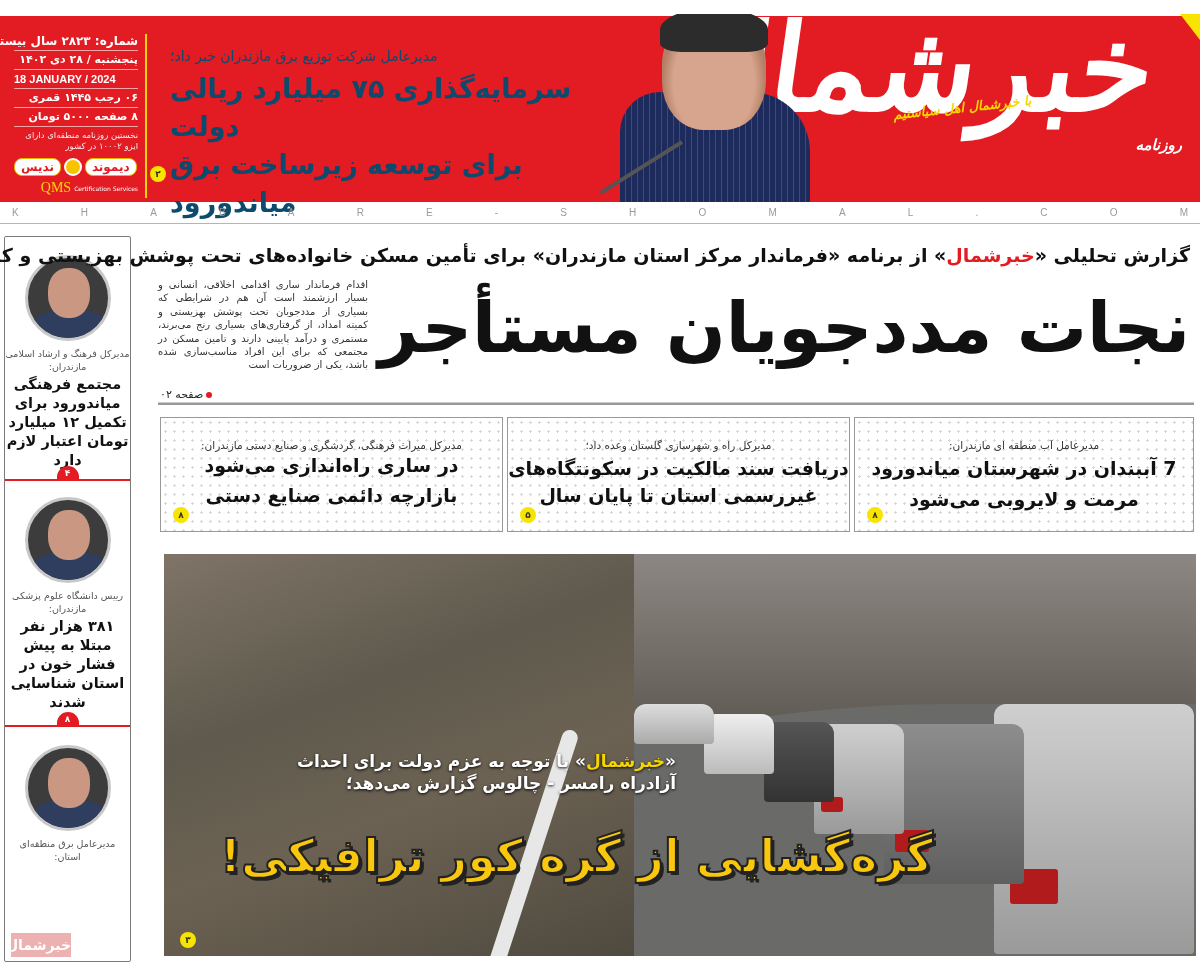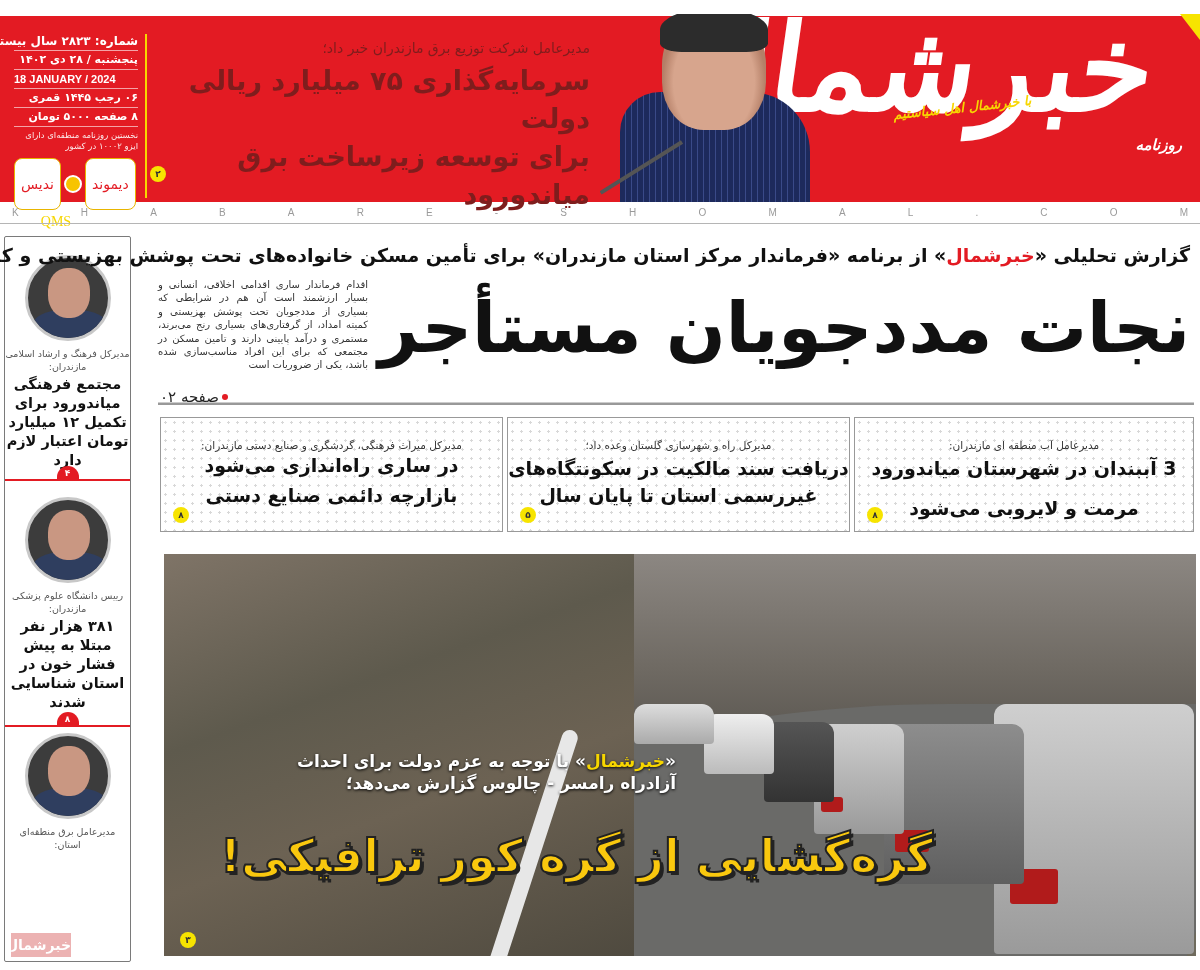--- a/index.html
+++ b/index.html
@@ -11,27 +11,27 @@
 .logo{position:absolute;right:18px;top:4px;width:330px;height:184px}
 .logo-main{position:absolute;right:28px;top:-10px;font-family:"DejaVu Serif",serif;font-weight:bold;font-size:120px;color:#fff;line-height:1;letter-spacing:-6px;transform:skewX(-8deg)}
 .logo-roozname{position:absolute;right:0;top:118px;font-size:15px;font-weight:bold;color:#fff;font-style:italic}
 .logo-tagline{position:absolute;right:150px;top:82px;font-size:13px;font-weight:bold;color:#f7d600;font-style:italic;transform:rotate(-6deg)}
 .info-box{position:absolute;left:14px;top:18px;width:124px;color:#fff;text-align:right}
 .info-line{font-size:11px;font-weight:bold;line-height:16px;border-bottom:1px solid rgba(255,255,255,.6);padding:1px 0;white-space:nowrap}
 .info-line.big{font-size:12px}
 .info-line.en{direction:ltr;text-align:left;font-family:"Liberation Sans",sans-serif;font-size:11px}
 .info-small{font-size:8.5px;line-height:11px;opacity:.9;margin-top:3px}
 .badge-nadis{margin-top:6px;display:flex;align-items:center;justify-content:flex-end;gap:3px}
-.badge-nadis .pill{background:#fff;color:#e31b23;font-size:14px;font-weight:normal;border-radius:8px;padding:17px 6px;border:1px solid #e8b500}
+.badge-nadis .pill{background:#fff;color:#e31b23;font-size:12px;font-weight:bold;border-radius:8px;padding:1px 6px;border:1px solid #e8b500}
 .badge-nadis .sun{width:18px;height:18px;border-radius:50%;background:#f7c400;border:2px solid #fff}
 .qms{margin-top:4px;display:flex;align-items:center;justify-content:flex-end;gap:3px;direction:ltr}
 .qms .q{font-family:"Liberation Serif",serif;font-weight:normal;font-size:14px;color:#f7d600}
 .qms .s{font-size:6px;color:#fff;line-height:7px}
 .info-divider{position:absolute;left:145px;top:20px;width:2px;height:164px;background:#f7d600}
-.top-story{position:absolute;left:170px;top:24px;width:420px;text-align:right;color:#7f1d1d}
+.top-story{position:absolute;left:170px;top:32px;width:420px;text-align:left;color:#0c4a6e}
 .top-kicker{font-size:14px;line-height:20px;margin-bottom:4px}
 .top-headline{font-size:27px;font-weight:bold;line-height:38px}
 .page-dot{display:inline-flex;align-items:center;justify-content:center;width:16px;height:16px;border-radius:50%;background:#f7e400;color:#333;font-size:9px;font-weight:bold}
 .top-page{position:absolute;left:150px;top:152px}
 .portrait-top{position:absolute;left:600px;top:0;width:220px;height:188px;overflow:hidden}
 .portrait-top .suit{position:absolute;left:20px;bottom:0;width:190px;height:110px;background:repeating-linear-gradient(90deg,#1d2a5c 0 5px,#3a4a88 5px 6px);border-radius:40px 60px 0 0}
 .portrait-top .head{position:absolute;left:62px;top:-4px;width:104px;height:120px;border-radius:46% 46% 40% 40%;background:radial-gradient(ellipse at 50% 60%,#d7a58d 0 55%,#b47f67 70%);}
 .portrait-top .hair{position:absolute;left:60px;top:-6px;width:108px;height:44px;border-radius:50% 50% 20% 20%;background:#2c2c2c}
 .portrait-top .mic{position:absolute;left:-14px;top:126px;width:96px;height:4px;background:#555;transform:rotate(-32deg);transform-origin:right}
 .site-strip{position:absolute;left:0;top:202px;width:1200px;height:22px;border-bottom:1px solid #b5b5b5;display:flex;justify-content:space-between;padding:0 12px;direction:ltr;align-items:center}
@@ -42,21 +42,21 @@
 .side-photo .f{position:absolute;left:20px;top:10px;width:42px;height:50px;border-radius:45%;background:#c99782}
 .side-photo .b{position:absolute;left:4px;top:52px;width:76px;height:40px;border-radius:40% 40% 0 0;background:#2f3e5f}
 .side-kicker{font-size:9.5px;color:#555;line-height:13px;margin-top:6px}
 .side-headline{font-size:14.5px;font-weight:bold;line-height:19px;color:#111;margin-top:2px}
 .side-page{display:inline-flex;align-items:center;justify-content:center;width:22px;height:14px;border-radius:11px 11px 0 0;background:#e31b23;color:#fff;font-size:9px;font-weight:bold;position:absolute;left:50%;bottom:-1px;transform:translateX(-50%)}
 .watermark{position:absolute;left:6px;bottom:6px;width:60px;height:24px;background:#e9a5a5;opacity:.85;color:#fff;font-weight:bold;font-size:14px;text-align:center;line-height:24px}
 .main-kicker{position:absolute;right:10px;top:244px;width:1040px;font-size:19px;font-weight:bold;color:#111;text-align:right;line-height:22px;white-space:nowrap}
 .main-kicker .brand{color:#e31b23}
 .main-headline{position:absolute;right:10px;top:278px;font-size:70px;font-weight:bold;color:#111;line-height:100px;letter-spacing:-2px;white-space:nowrap}
 .main-lead{position:absolute;left:158px;top:278px;width:210px;font-size:10px;line-height:13.4px;color:#333;text-align:justify}
-.main-lead-page{position:absolute;left:160px;top:388px;font-size:15px;color:#222;display:flex;align-items:center;gap:3px}
+.main-lead-page{position:absolute;left:160px;top:388px;font-size:11px;color:#222;display:flex;align-items:center;gap:3px}
 .main-lead-page i{display:inline-block;width:6px;height:6px;border-radius:50%;background:#e31b23}
 .main-divider{position:absolute;left:158px;top:402px;width:1036px;height:0;border-top:1px solid #ccc;border-bottom:2px solid #999}
 .news-box{position:absolute;top:417px;height:115px;border:1px solid #999;background-color:#fff;background-image:radial-gradient(#d8d8d8 1px,transparent 1.2px);background-size:9px 9px;text-align:center}
 .news-kicker{font-size:10.5px;color:#333;margin-top:20px;line-height:14px}
 .news-headline{font-size:19px;font-weight:bold;color:#111;line-height:27px;margin-top:3px}
 .news-page{position:absolute;left:12px;bottom:8px}
 .photo{position:absolute;left:164px;top:554px;width:1032px;height:402px;overflow:hidden;background:#6e6a5c}
 .photo .rock{position:absolute;left:0;top:0;width:470px;height:402px;background:linear-gradient(160deg,#7f7467 0%,#5e5a4d 35%,#6c6253 60%,#4f4a3f 100%)}
 .photo .trees{position:absolute;right:0;top:0;width:600px;height:190px;background:linear-gradient(180deg,#8c8782 0%,#6f6a63 60%,#5a5650 100%)}
 .photo .road{position:absolute;left:240px;top:150px;width:820px;height:300px;background:#6a6a68;border-radius:60% 0 0 0;transform:skewX(-20deg)}
@@ -148,21 +148,21 @@
   </div>
   <div class="side-item" style="top:244px;height:246px;padding-top:16px">
     <div class="side-photo">
         <div class="b"></div>
         <div class="f"></div>
       </div>
     <div class="side-kicker">رییس دانشگاه علوم پزشکی مازندران:</div>
     <div class="side-headline">۳۸۱ هزار نفر مبتلا به پیش فشار خون در استان شناسایی شدند</div>
     <span class="side-page">۸</span>
   </div>
-  <div class="side-item" style="top:490px;height:236px;padding-top:6px;border-bottom:none">
+  <div class="side-item" style="top:490px;height:236px;padding-top:18px;border-bottom:none">
     <div class="side-photo">
         <div class="b"></div>
         <div class="f"></div>
       </div>
     <div class="side-kicker">مدیرعامل برق منطقه‌ای استان:</div>
     <div class="watermark">خبرشمال</div>
   </div>
 </div>
 
 <div class="main-kicker">
@@ -171,22 +171,22 @@
 <div class="main-headline">نجات مددجویان مستأجر</div>
 <div class="main-lead">اقدام فرماندار ساری اقدامی اخلاقی، انسانی و بسیار ارزشمند است آن هم در شرایطی که بسیاری از مددجویان تحت پوشش بهزیستی و کمیته امداد، از گرفتاری‌های بسیاری رنج می‌برند، مستمری و درآمد پایینی دارند و تامین مسکن در مجتمعی که برای این افراد مناسب‌سازی شده باشد، یکی از ضروریات است</div>
 <div class="main-lead-page">
   <i></i>
     <span>صفحه ۰۲</span>
 </div>
 <div class="main-divider"></div>
 
 <div class="news-box" style="left:854px;width:340px">
   <div class="news-kicker">مدیرعامل آب منطقه ای مازندران:</div>
-  <div class="news-headline">3 آببندان در شهرستان میاندورود</div>
-  <div class="news-headline" style="margin-top:13px">مرمت و لایروبی می‌شود</div>
+  <div class="news-headline">7 آببندان در شهرستان میاندورود</div>
+  <div class="news-headline" style="margin-top:4px">مرمت و لایروبی می‌شود</div>
   <span class="page-dot news-page">۸</span>
 </div>
 <div class="news-box" style="left:507px;width:343px">
   <div class="news-kicker">مدیرکل راه و شهرسازی گلستان وعده داد؛</div>
   <div class="news-headline">دریافت سند مالکیت در سکونتگاه‌های</div>
   <div class="news-headline" style="margin-top:0">غیررسمی استان تا پایان سال</div>
   <span class="page-dot news-page">۵</span>
 </div>
 <div class="news-box" style="left:160px;width:343px">
   <div class="news-kicker">مدیرکل میراث فرهنگی، گردشگری و صنایع دستی مازندران:</div>

